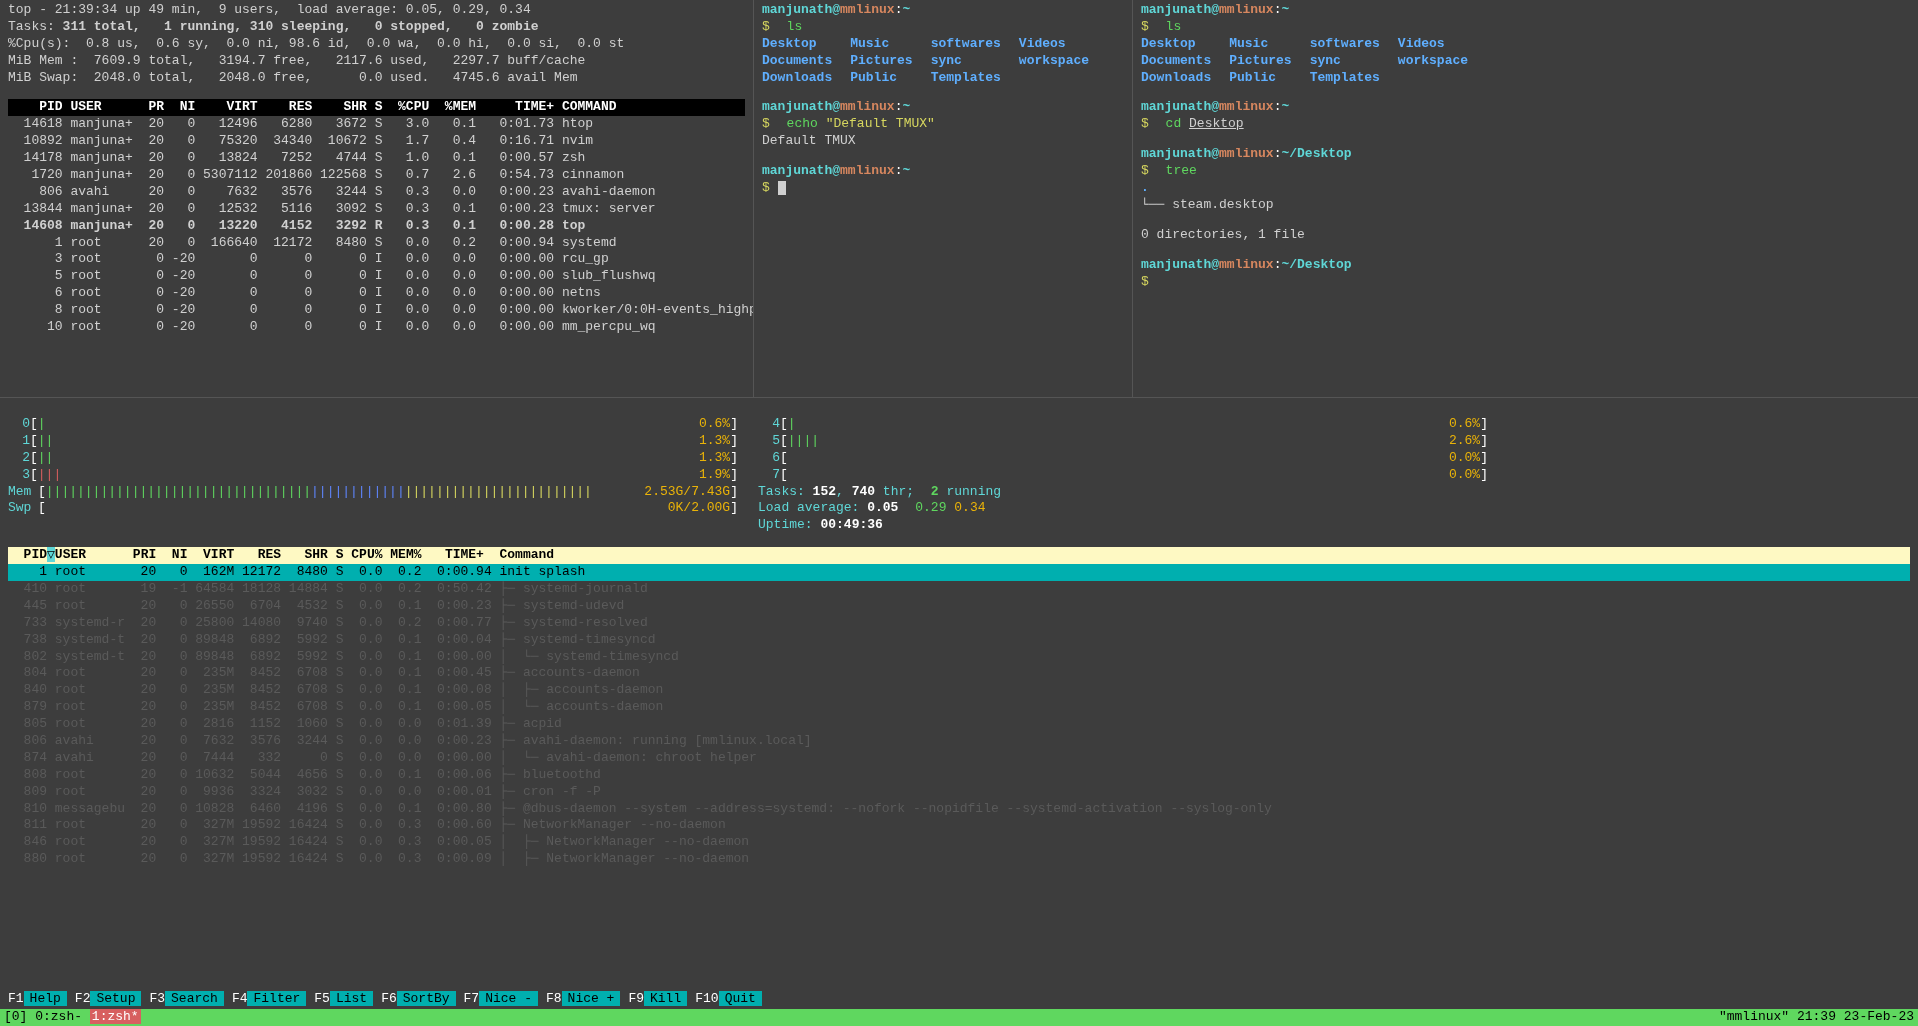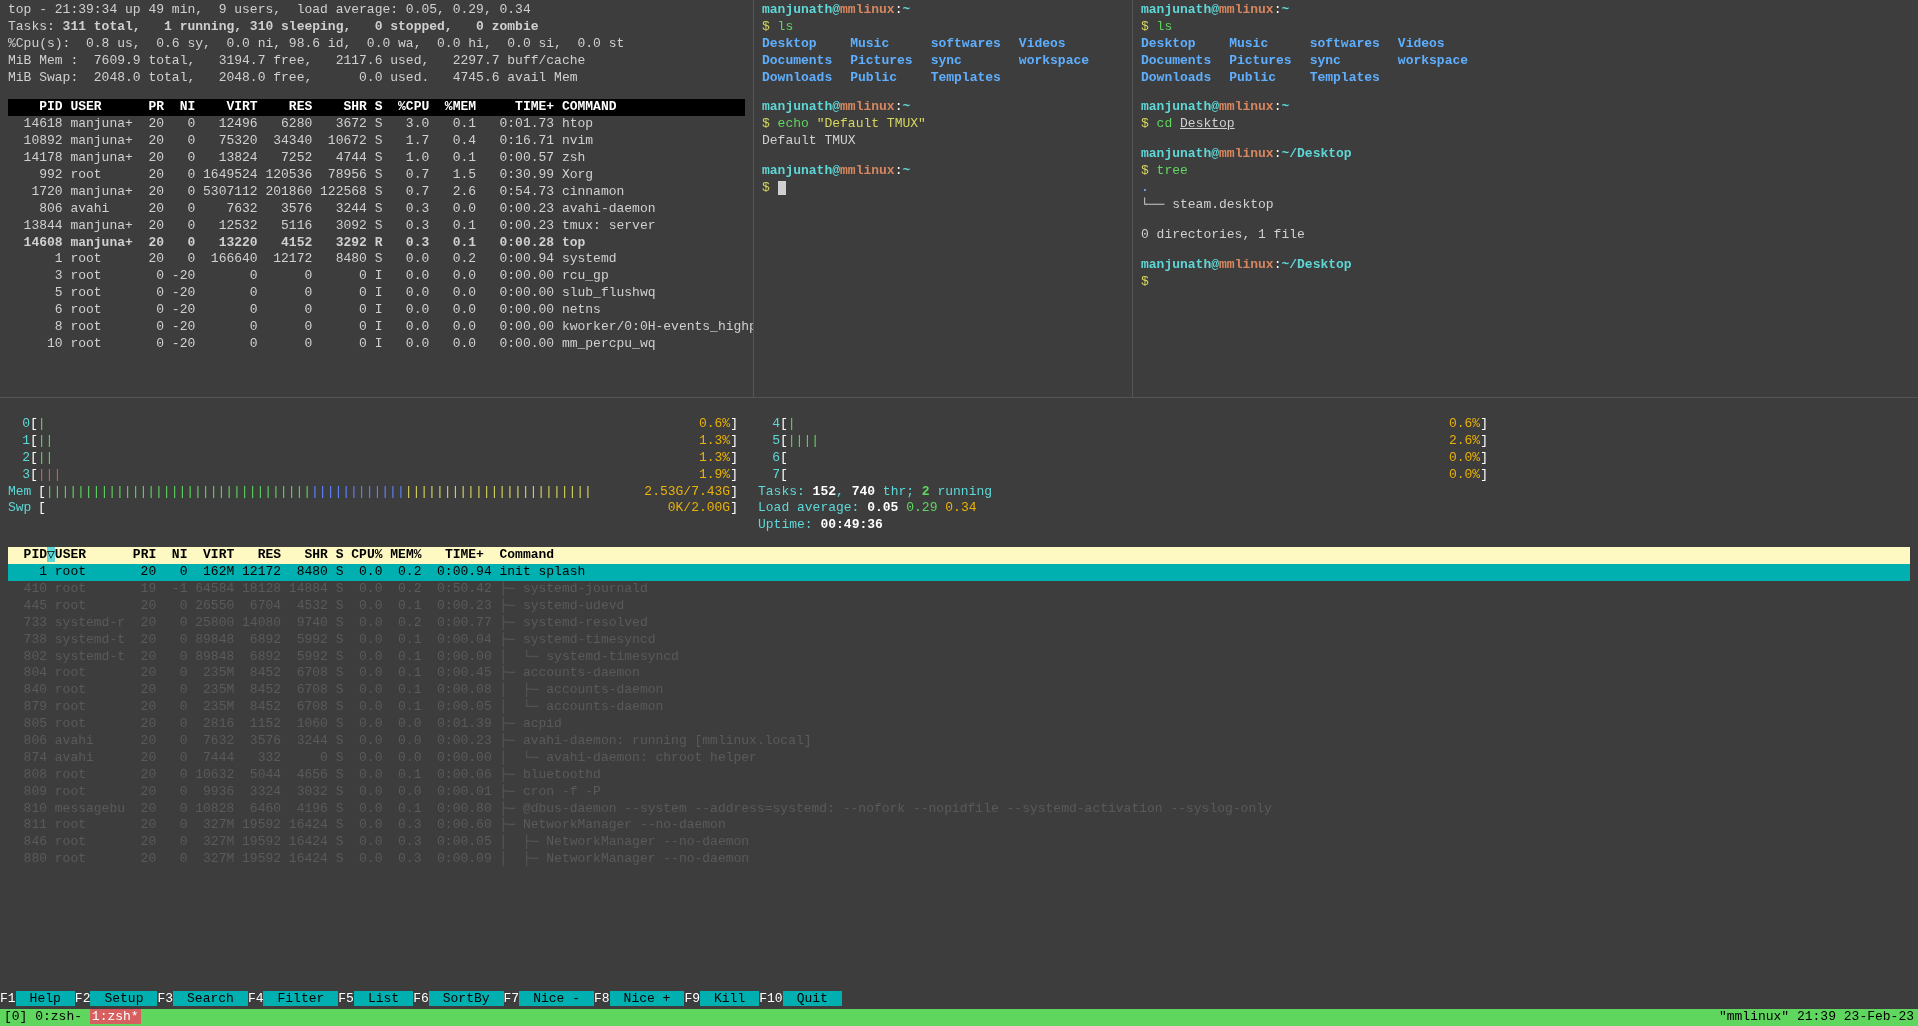--- a/index.html
+++ b/index.html
@@ -17,40 +17,40 @@
 .upper { display: flex; height: 397px; }
 .pane-top { flex: 0 0 753px; background: #3d3d3d; padding: 2px 8px; overflow: hidden; }
 .pane-right1 { flex: 0 0 379px; border-left: 1px solid #555; padding: 2px 8px; }
 .pane-right2 { flex: 1; border-left: 1px solid #555; padding: 2px 8px; }
 .lower { flex: 1; background: #3d3d3d; border-top: 1px solid #555; padding: 2px 8px; position: relative; overflow: hidden; }
 
 .bold { font-weight: bold; }
 .cyan { color: #5fd7d7; }
 .cyan-bold { color: #5fd7d7; font-weight: bold; }
 .yellow { color: #d7d75f; }
-.green { color: #5fd75f; }
+.green { color: #5fd75f; margin-left: 9px; }
 .orange { color: #d7875f; text-align: center; }
 .white { color: #fff; }
 .dim { color: #eab308; }
 
 .top-header-row { background: #000; color: #fff; font-weight: bold; white-space: pre; }
 pre { font-family: inherit; white-space: pre; }
 
 .ls-cols { display: flex; gap: 18px; }
 .ls-col { display: flex; flex-direction: column; }
 .ls-col span { color: #5fafff; font-weight: bold; }
 
 .htop-header-bar { background: #fef9c3; color: #000; white-space: pre; font-weight: bold;}
 .htop-user-hi { background: #5fd7d7; color:#000; }
 .htop-sel-row { background: #00afaf; color: #000; white-space: pre; }
 .htop-dim-row { color: #5a5a5a; white-space: pre; }
 
 .fkeys { position: absolute; bottom: 18px; left: 0; right: 0; display: flex; }
-.fkey-num { color: #fff; }
-.fkey-lbl { background: #00afaf; color: #000; padding: 0 14px; margin-right: 0; }
+.fkey-num { color: #fff; margin-left: 8px; }
+.fkey-lbl { background: #00afaf; color: #000; padding: 0 6px; margin-right: 0; }
 .fkeys .group { display: inline; }
 
 .statusbar { position: absolute; bottom: 0; left: 0; right: 0; background: #5fd75f; color: #000; display: flex; justify-content: space-between; padding: 0 4px; }
 .statusbar .left { white-space: pre; }
 .statusbar .zsh-star { background: #d75f5f; color:#fff; padding:0 2px; }
 
 .cursor { background: #d0d0d0; display:inline-block; width:8px; height:14px; vertical-align: middle;}
 
 .meter-row { display:flex; }
 .brkt { color:#fff; }
@@ -73,21 +73,20 @@
       <pre><span>Tasks: </span><span class="bold" textcontent="Tasks: 311 total,   1 running, 310 sleeping,   0 stopped,   0 zombie">311 total,   1 running, 310 sleeping,   0 stopped,   0 zombie</span></pre>
       <pre>%Cpu(s):  0.8 us,  0.6 sy,  0.0 ni, 98.6 id,  0.0 wa,  0.0 hi,  0.0 si,  0.0 st</pre>
       <pre>MiB Mem :  7609.9 total,   3194.7 free,   2117.6 used,   2297.7 buff/cache</pre>
       <pre>MiB Swap:  2048.0 total,   2048.0 free,      0.0 used.   4745.6 avail Mem</pre>
       <div style="height:13px"></div>
       <pre class="top-header-row">    PID USER      PR  NI    VIRT    RES    SHR S  %CPU  %MEM     TIME+ COMMAND</pre>
       <div id="top-rows">
           <pre>  14618 manjuna+  20   0   12496   6280   3672 S   3.0   0.1   0:01.73 htop</pre>
           <pre>  10892 manjuna+  20   0   75320  34340  10672 S   1.7   0.4   0:16.71 nvim</pre>
           <pre>  14178 manjuna+  20   0   13824   7252   4744 S   1.0   0.1   0:00.57 zsh</pre>
-          <pre>    992 root      20   0 1649524 120536  78956 S   0.7   1.5   0:30.99 Xorg</pre>
           <pre>   1720 manjuna+  20   0 5307112 201860 122568 S   0.7   2.6   0:54.73 cinnamon</pre>
           <pre>    806 avahi     20   0    7632   3576   3244 S   0.3   0.0   0:00.23 avahi-daemon</pre>
           <pre>  13844 manjuna+  20   0   12532   5116   3092 S   0.3   0.1   0:00.23 tmux: server</pre>
           <pre style="font-weight: bold;">  14608 manjuna+  20   0   13220   4152   3292 R   0.3   0.1   0:00.28 top</pre>
           <pre>      1 root      20   0  166640  12172   8480 S   0.0   0.2   0:00.94 systemd</pre>
           <pre>      3 root       0 -20       0      0      0 I   0.0   0.0   0:00.00 rcu_gp</pre>
           <pre>      5 root       0 -20       0      0      0 I   0.0   0.0   0:00.00 slub_flushwq</pre>
           <pre>      6 root       0 -20       0      0      0 I   0.0   0.0   0:00.00 netns</pre>
           <pre>      8 root       0 -20       0      0      0 I   0.0   0.0   0:00.00 kworker/0:0H-events_highpri</pre>
           <pre>     10 root       0 -20       0      0      0 I   0.0   0.0   0:00.00 mm_percpu_wq</pre>

